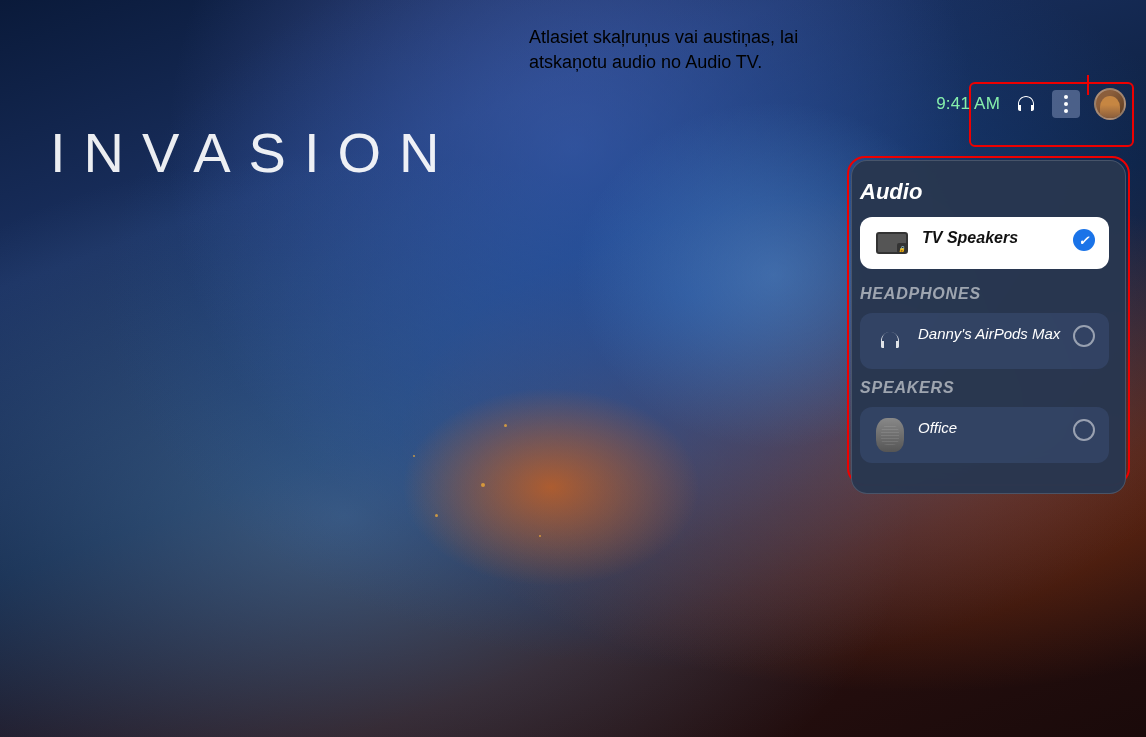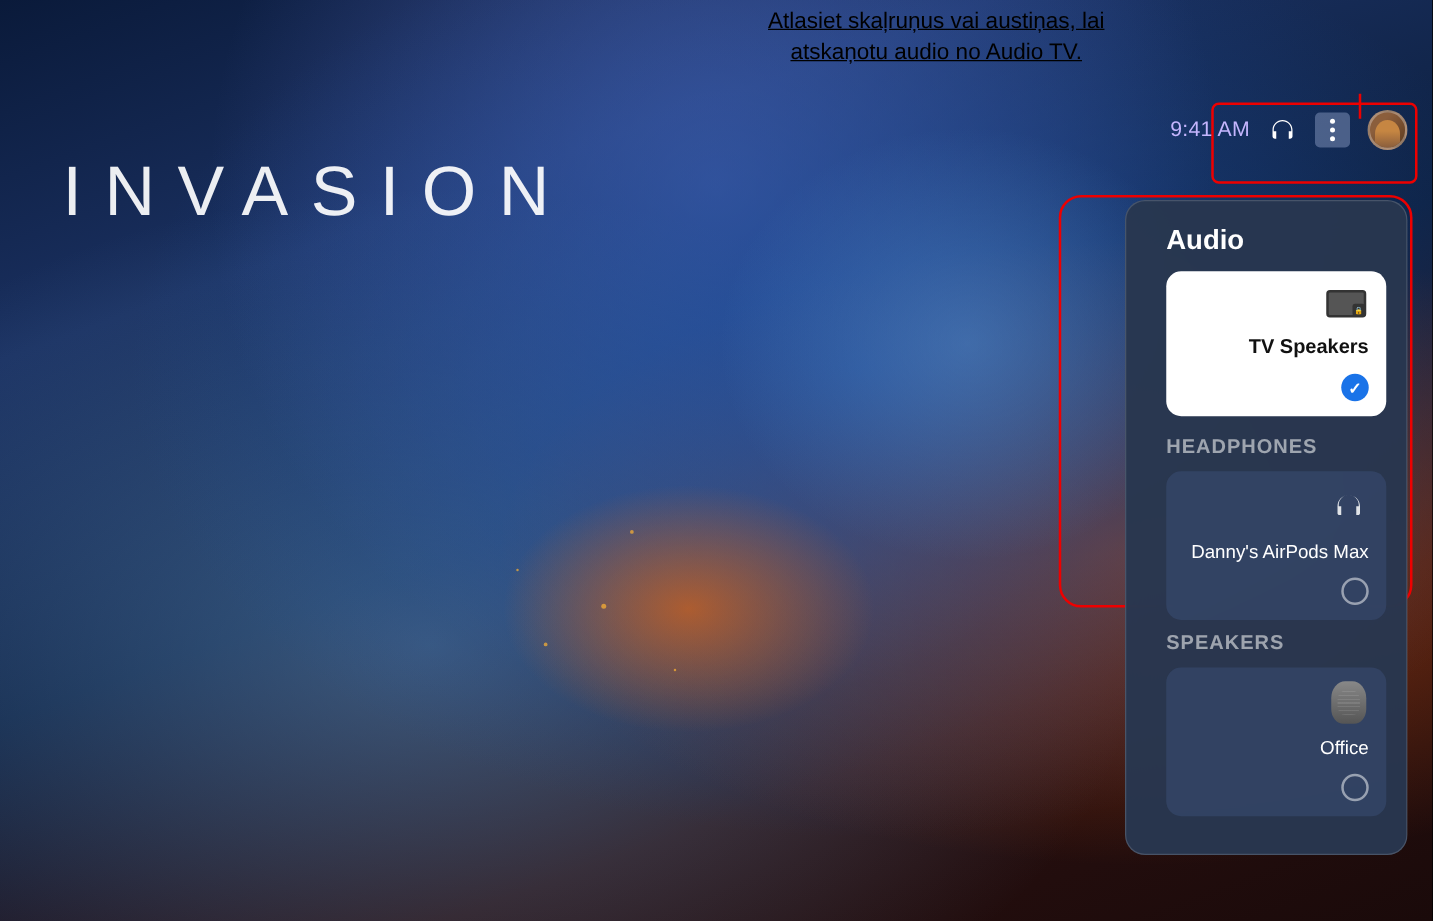--- a/index.html
+++ b/index.html
@@ -53,21 +53,21 @@
       z-index: 10;
     }
 
     .top-bar-right {
       display: flex;
       align-items: center;
       gap: 14px;
     }
 
     .time-display {
-      color: #c4b5fd;
+      color: #86efac;
       font-size: 17px;
       font-weight: 500;
       letter-spacing: 0.2px;
     }
 
     .icon-headphones {
       width: 24px;
       height: 24px;
       color: #fff;
       display: flex;
@@ -110,31 +110,30 @@
     .avatar-figure {
       width: 20px;
       height: 22px;
       background: linear-gradient(180deg, #C68642 40%, #8B5E3C 100%);
       border-radius: 50% 50% 0 0;
     }
 
     
     .tooltip-text {
       position: absolute;
-      top: 4px;
+      top: 25px;
       left: 50%;
       transform: translateX(-10%);
       color: #000;
       font-size: 18px;
       font-weight: 400;
-      text-align: center;
+      text-align: left;
       line-height: 1.4;
       z-index: 20;
       width: 440px;
-      text-decoration: underline;
     }
 
     
     .tooltip-line {
       position: absolute;
       top: 75px;
       right: 57px;
       width: 2px;
       height: 20px;
       background: #e00;
@@ -152,27 +151,28 @@
       border-radius: 6px;
       z-index: 9;
       pointer-events: none;
     }
 
     
     .audio-panel {
       position: absolute;
       top: 160px;
       right: 20px;
-      width: 226px;
+      width: 275px;
       background: rgba(40, 55, 80, 0.97);
       border-radius: 16px;
-      padding: 18px 16px 18px 32px;
+      padding: 18px 16px 18px 8px;
       z-index: 15;
       backdrop-filter: blur(20px);
       border: 1px solid rgba(255,255,255,0.15);
+      font-style: italic;
     }
 
     
     .audio-panel-outline {
       position: absolute;
       top: 156px;
       right: 16px;
       width: 283px;
       height: 330px;
       border: 2px solid #e00;
@@ -187,24 +187,23 @@
       color: #fff;
       margin-bottom: 12px;
     }
 
     
     .audio-selected-row {
       background: #fff;
       border-radius: 12px;
       padding: 12px 14px;
       display: flex;
-      align-items: flex-end;
+      align-items: flex-start;
       gap: 12px;
       margin-bottom: 16px;
-      flex-direction: column;
     }
 
     .tv-icon {
       width: 36px;
       height: 28px;
       position: relative;
       display: flex;
       align-items: center;
       justify-content: center;
     }
@@ -263,24 +262,23 @@
       margin-bottom: 10px;
       margin-top: 4px;
     }
 
     
     .device-row {
       background: rgba(60, 80, 120, 0.5);
       border-radius: 12px;
       padding: 12px 14px;
       display: flex;
-      align-items: flex-end;
+      align-items: flex-start;
       gap: 12px;
       margin-bottom: 10px;
-      flex-direction: column;
     }
 
     .device-icon {
       width: 32px;
       height: 32px;
       display: flex;
       align-items: center;
       justify-content: center;
       color: #fff;
     }

